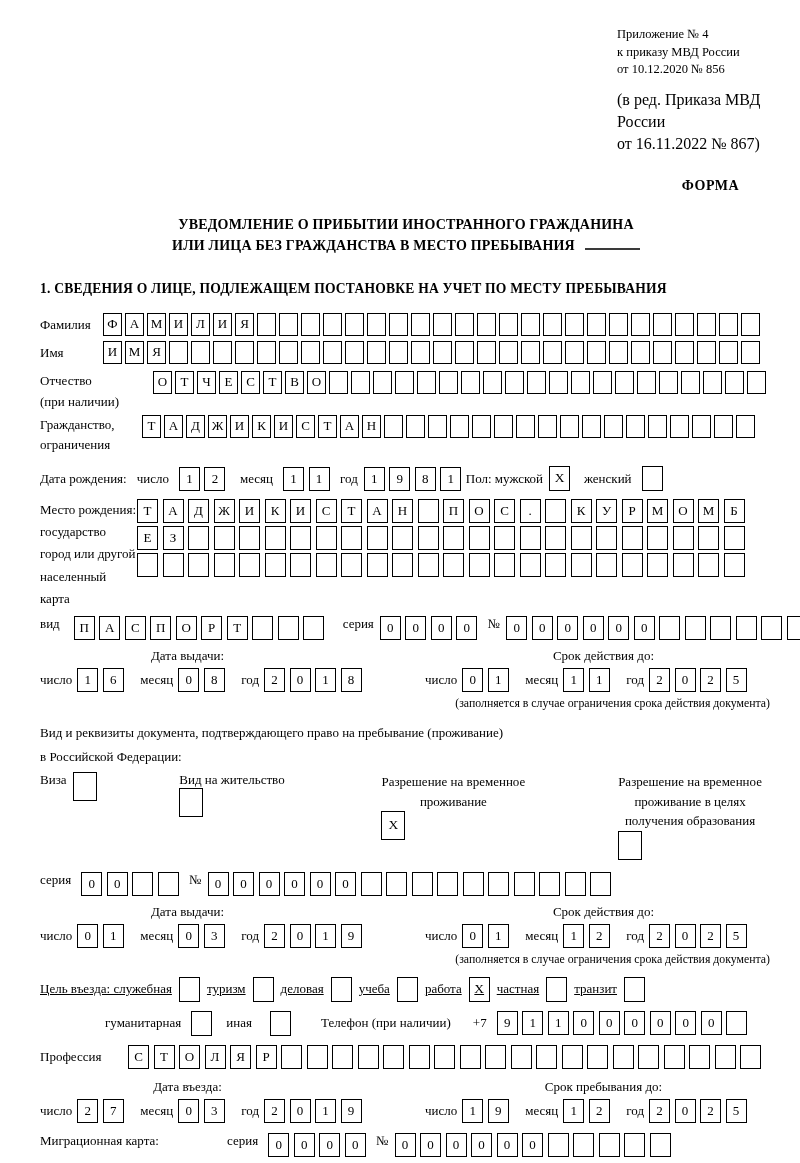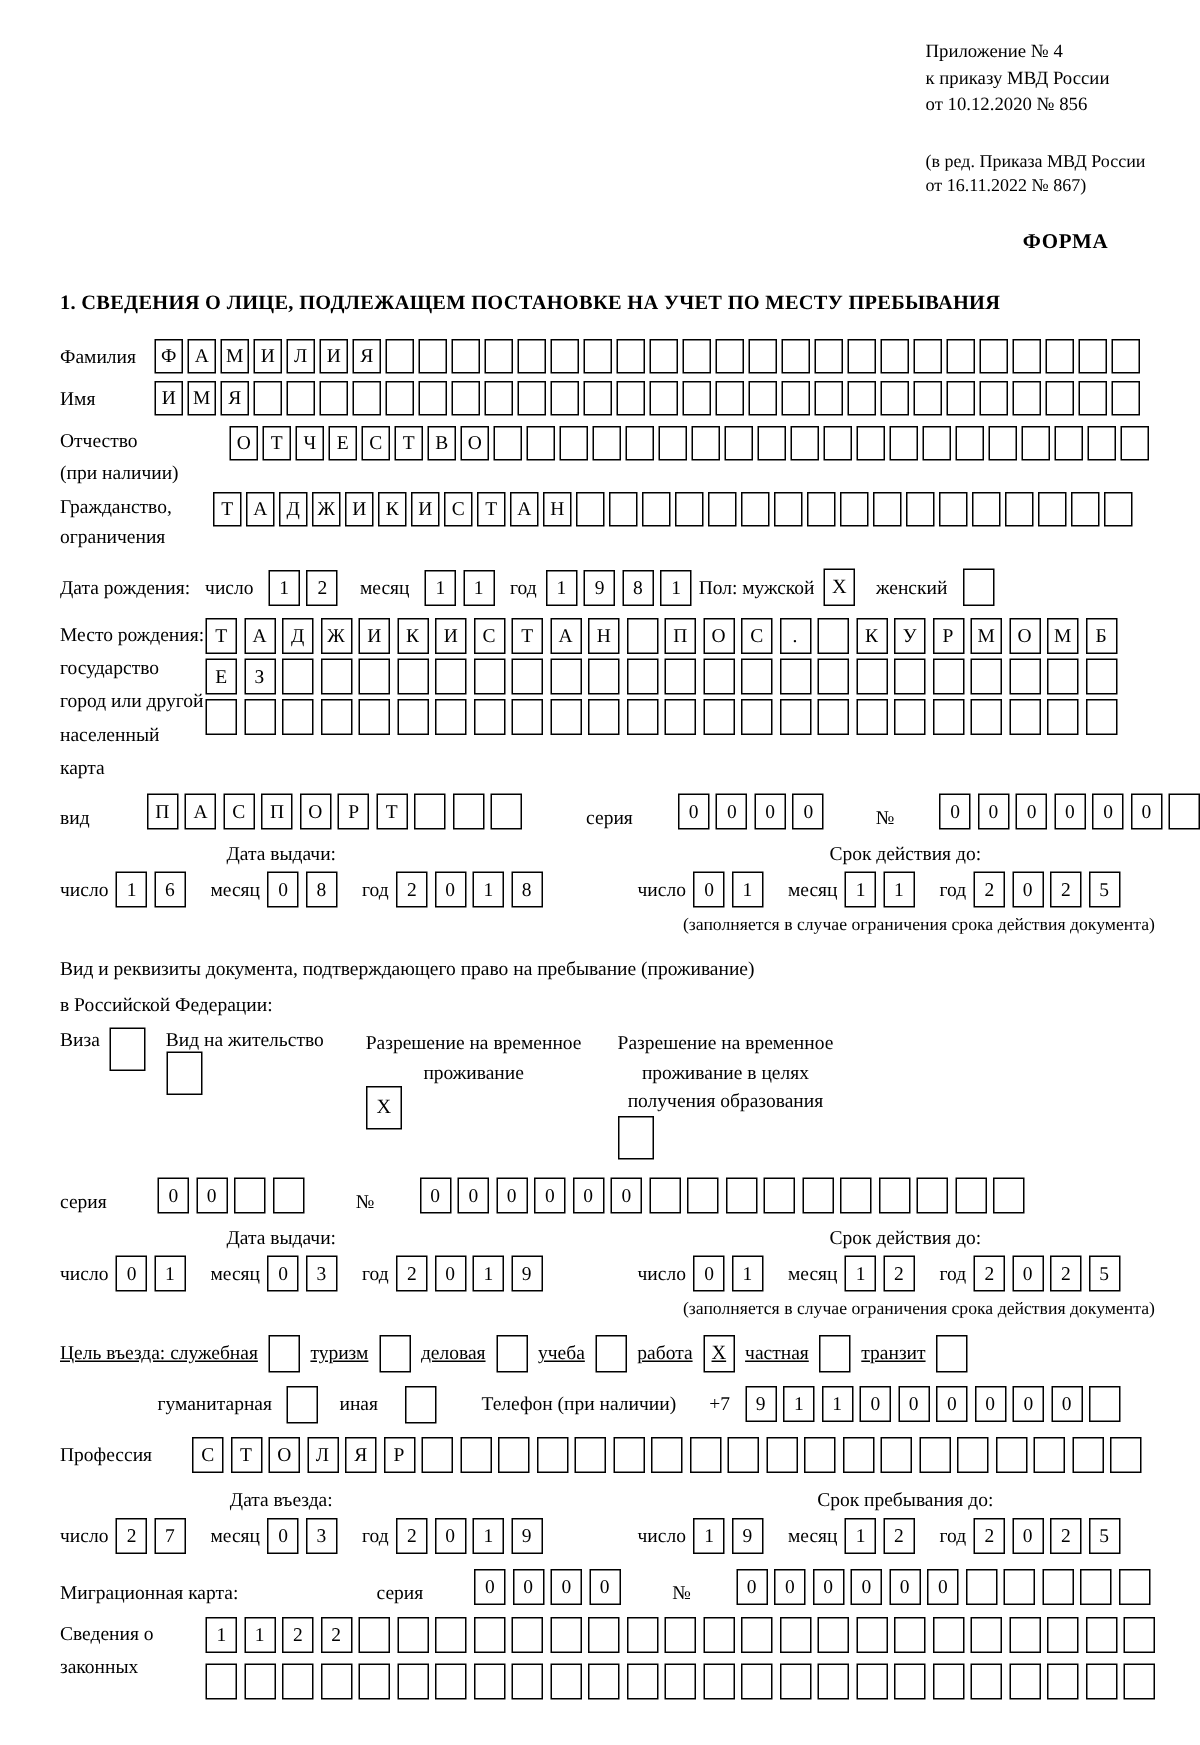--- a/index.html
+++ b/index.html
@@ -6,21 +6,21 @@
   html,body { background:#fff; }
   body {
     width:800px; height:1163px; overflow:hidden;
     font-family:"Liberation Serif", serif; color:#000; font-size:13px;
   }
   .page { padding:26px 28px 10px 40px; }
   .b { font-weight:bold; }
 
   
   .hdr { margin-left:577px; font-size:12.5px; line-height:1.4; }
-  .hdr-sub { margin-top:20px; font-size:12px; line-height:1.4; }
+  .hdr-sub { margin-top:10px; font-size:16px; line-height:1.4; }
   .forma { text-align:right; padding-right:33px; margin-top:22px; font-size:14px; letter-spacing:.5px; }
 
   
   .title { text-align:center; margin-top:20px; font-size:14px; line-height:1.55; letter-spacing:.2px; }
   .t-underline { display:inline-block; width:55px; border-bottom:2.2px solid #3a3a3a; margin-left:10px; vertical-align:baseline; }
   .sec { margin-top:24px; font-size:13.6px; letter-spacing:.2px; }
 
   
   .grid { display:inline-flex; white-space:nowrap; flex-shrink:0; }
   .cell {
@@ -40,37 +40,37 @@
   .lbl { flex-shrink:0; }
   .lbl-sm { width:63px; }
   .lbl-md { width:113px; line-height:1.6; }
   .lbl-cit { width:102px; line-height:1.6; }
   .lbl-bp { width:97px; line-height:1.7; }
   .lbl-lr { width:97px; line-height:1.7; }
   .bp-rows .grid { margin-bottom:3px; }
 
   .center-b { text-align:center; margin-top:8px; font-size:13.2px; }
 
-  .doc-row { display:flex; align-items:flex-end; margin-top:6px;gap:24px; }
+  .doc-row { display:flex; align-items:flex-start; margin-top:6px; }
   .mr6 { margin-right:6px; } .mr10 { margin-right:10px; } .mr14 { margin-right:14px; }
   .ml8 { margin-left:8px; } .ml14 { margin-left:14px;flex-direction:column; } .ml30 { margin-left:30px; }
 
   .two-col { display:flex; margin-top:8px; }
   .col-l { width:385px; }
   .col-r { flex:1; }
   .col-head { text-align:center; margin-bottom:4px; }
   .col-head.l { padding-right:90px; }
   .col-head.r { padding-left:10px; }
   .dline { display:flex; align-items:center; }
   .dline .dl { margin-right:5px; }
   .dline .grid { margin-right:12px; }
   .note { text-align:right; font-size:11.8px; margin-top:4px; padding-right:2px; }
 
   .intro { margin-top:10px; line-height:1.9; }
-  .permits { display:flex; align-items:flex-start; margin-top:2px; }
+  .permits { display:flex; align-items:flex-start; margin-top:2px;justify-content:space-between; }
   .permit { display:flex; align-items:flex-start; }
   .permit .cap { text-align:center; line-height:1.5; }
   .purpose-line { display:flex; align-items:center; margin-top:10px; flex-wrap:nowrap; }
   .purpose-line > span { margin-right:7px;text-decoration:underline; }
   .purpose-line2 { display:flex; align-items:center; margin-top:9px; padding-left:65px; }
 </style>
 </head>
 <body>
 
 <div class="page">
@@ -79,20 +79,24 @@
     <div>Приложение № 4</div>
     <div>к приказу МВД России</div>
     <div>от 10.12.2020 № 856</div>
     <div class="hdr-sub">
       <div>(в ред. Приказа МВД России</div>
       <div>от 16.11.2022 № 867)</div>
     </div>
   </div>
   <div class="forma b">ФОРМА</div>
 
+  <div class="title b">
+    <div>УВЕДОМЛЕНИЕ О ПРИБЫТИИ ИНОСТРАННОГО ГРАЖДАНИНА</div>
+    <div><span>ИЛИ ЛИЦА БЕЗ ГРАЖДАНСТВА В МЕСТО ПРЕБЫВАНИЯ</span><span class="t-underline"></span></div>
+  </div>
 
   <div class="sec b">1. СВЕДЕНИЯ О ЛИЦЕ, ПОДЛЕЖАЩЕМ ПОСТАНОВКЕ НА УЧЕТ ПО МЕСТУ ПРЕБЫВАНИЯ</div>
 
   <div class="row" style="margin-top:16px;">
     <span class="lbl lbl-sm">Фамилия</span>
     <span class="grid">
         <span class="cell">Ф</span>
         <span class="cell">А</span>
         <span class="cell">М</span>
         <span class="cell">И</span>

